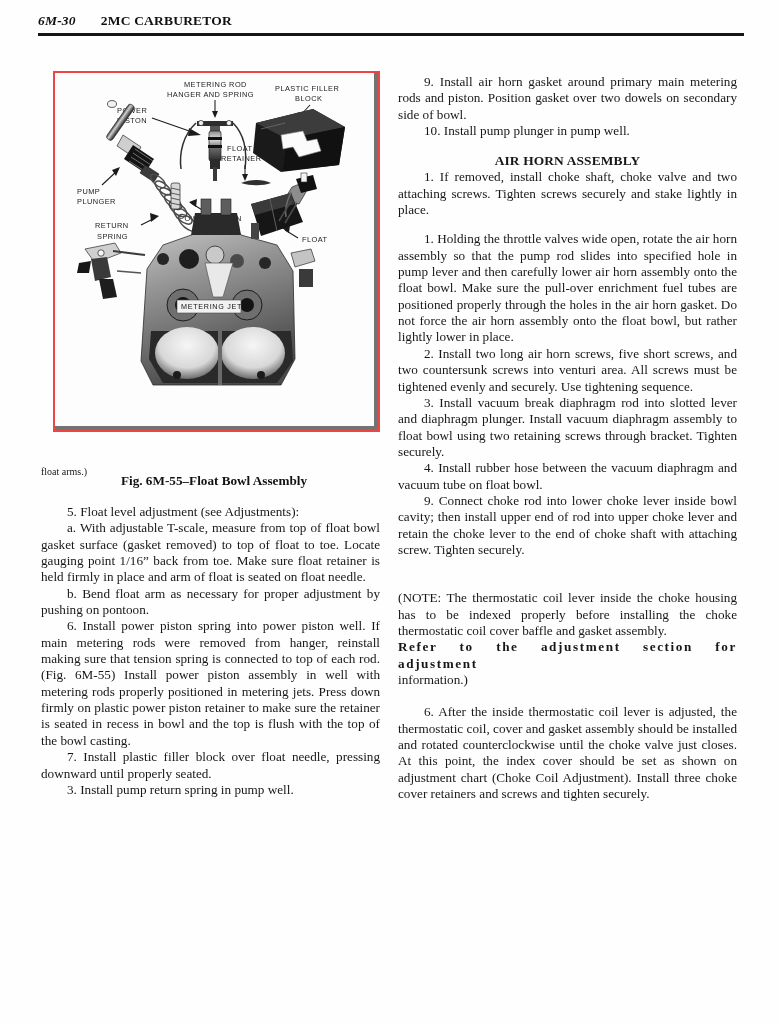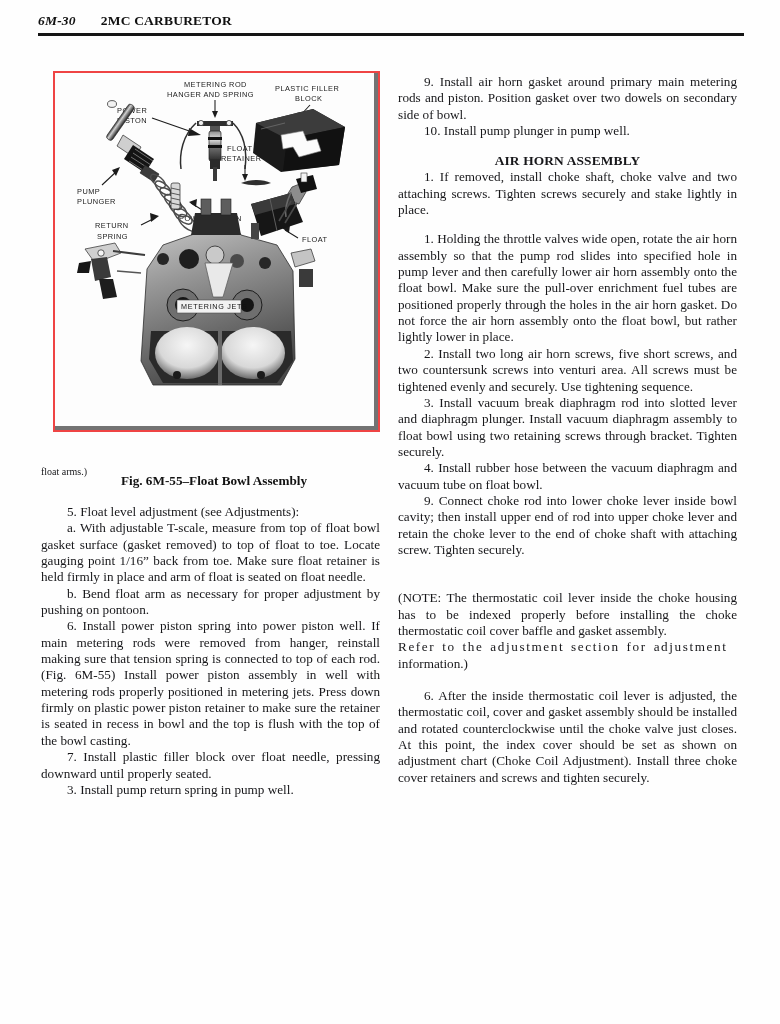--- a/index.html
+++ b/index.html
@@ -76,20 +76,21 @@
     letter-spacing: 0.15px;
     line-height: 17px;
     text-align: center;
   }
   .gap-md { height: 13px; }
   .gap-lg { height: 16px; }
 
   .spread {
     letter-spacing: 1.6px;
     word-spacing: 2px;
+    font-weight: bold;
   }
 
   
   .figbox {
     position: absolute;
     left: 53px;
     top: 71px;
     width: 323px;
     height: 357px;
     border: 2px solid #ef4444;

